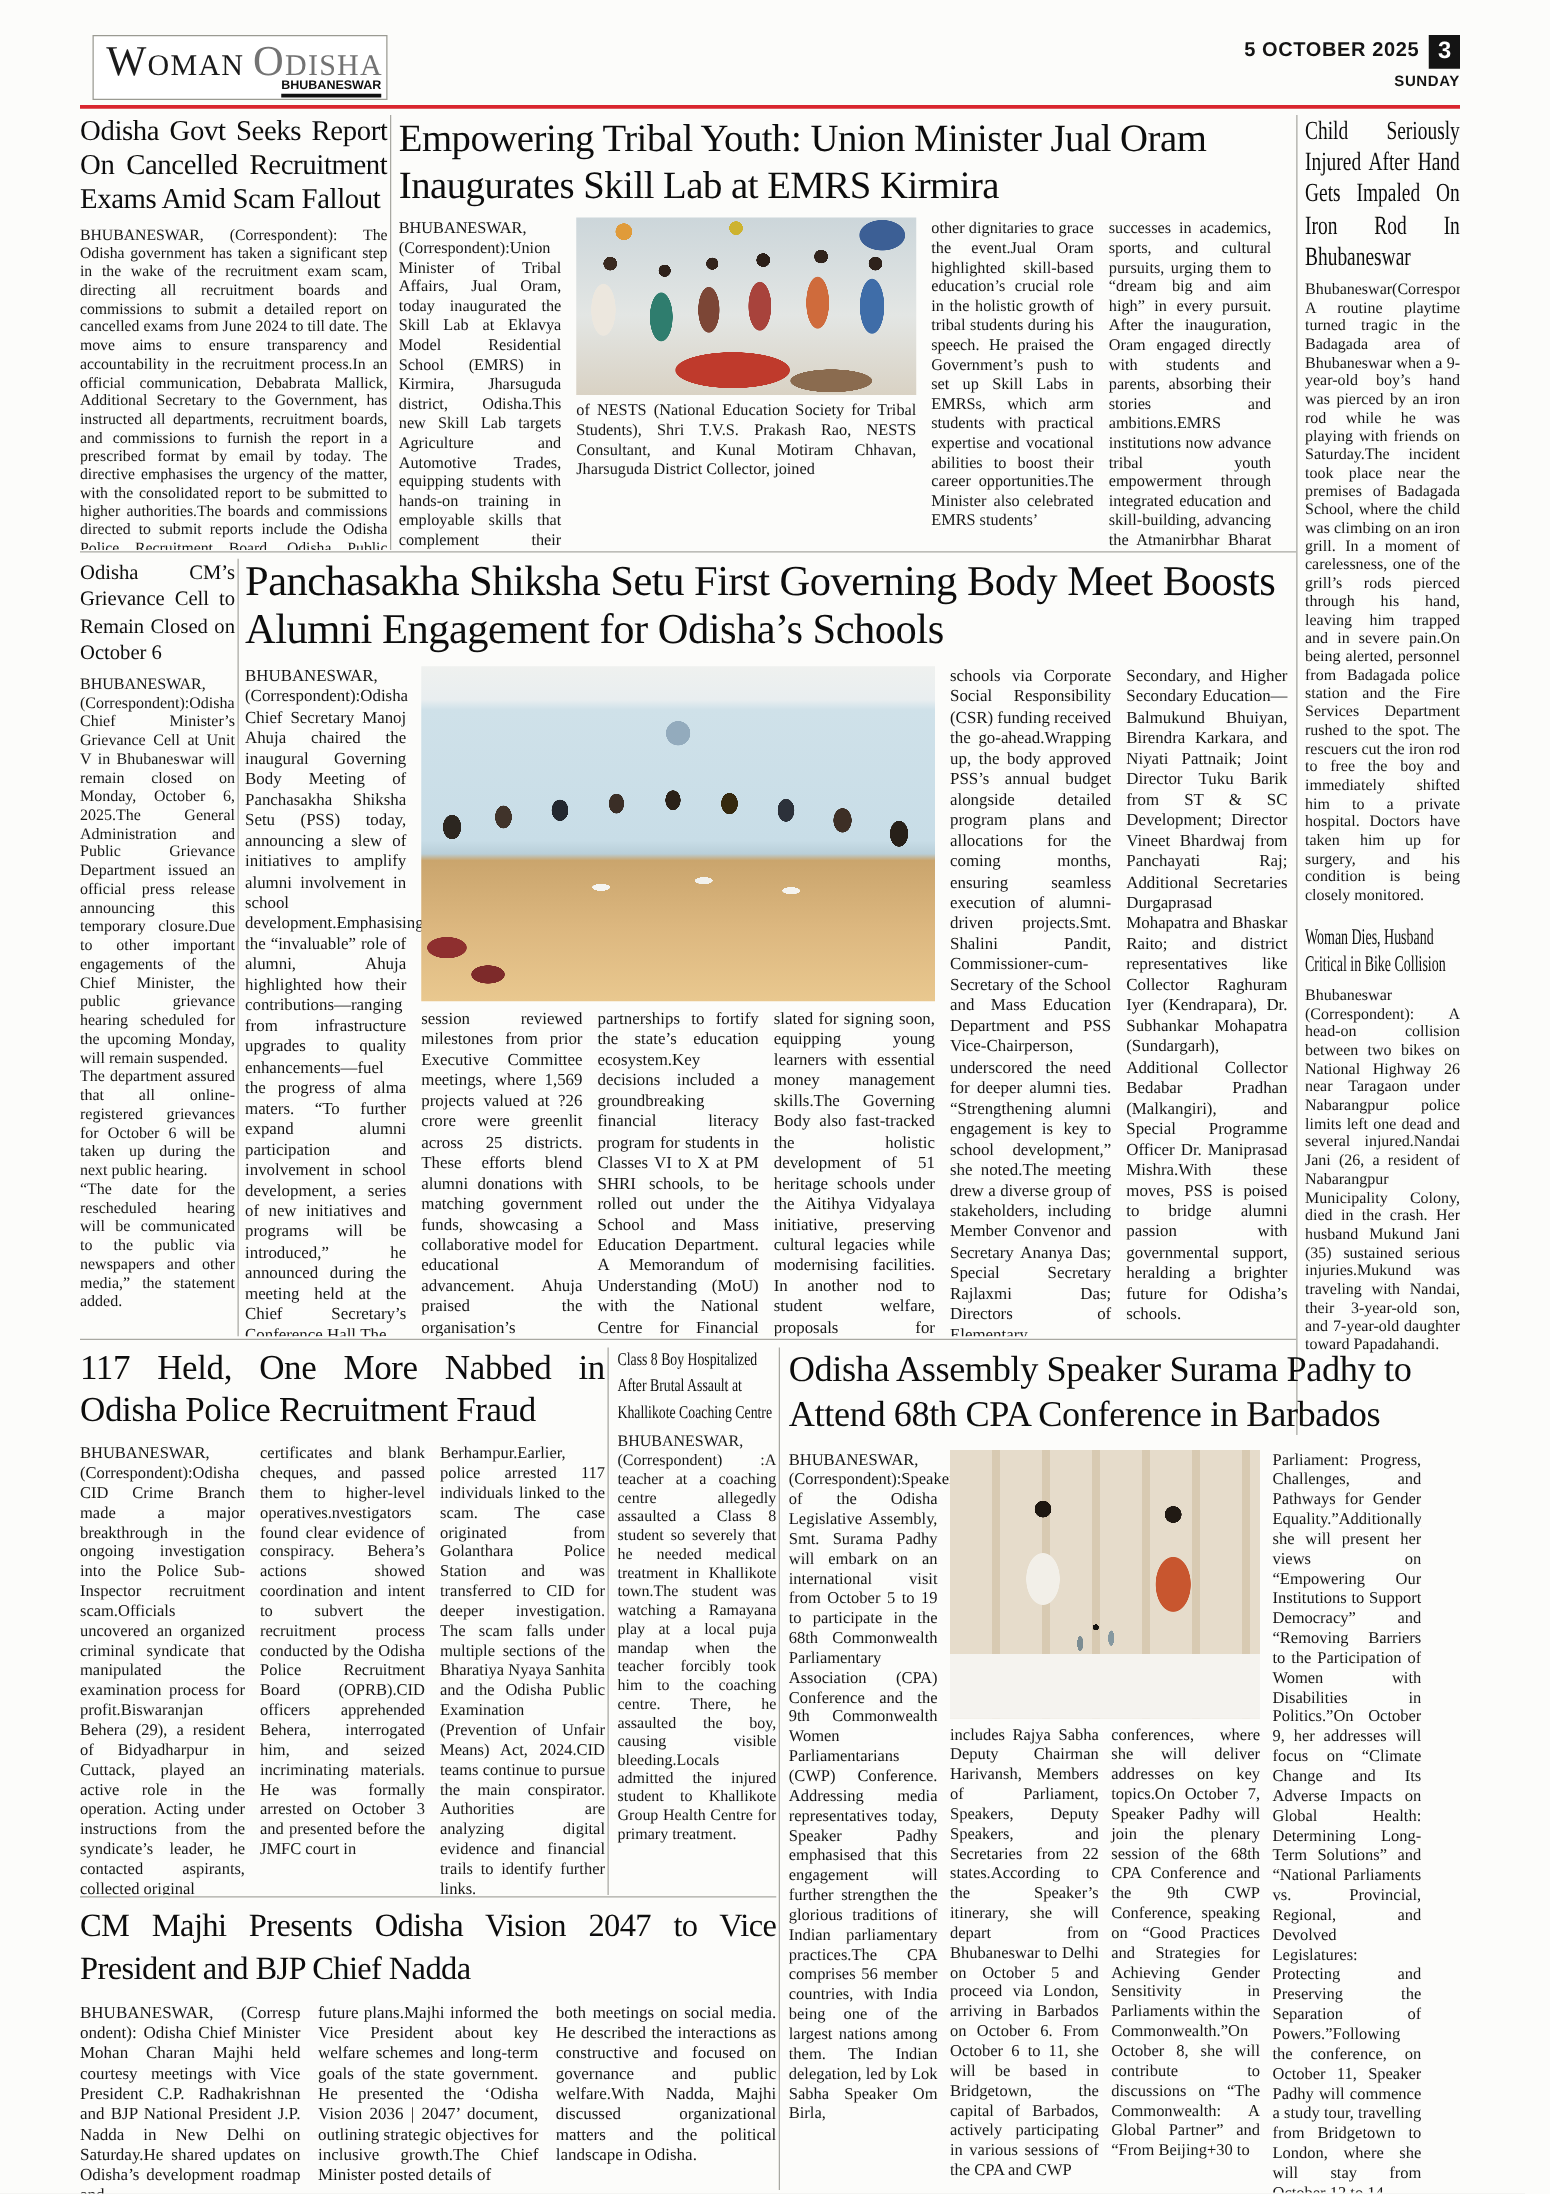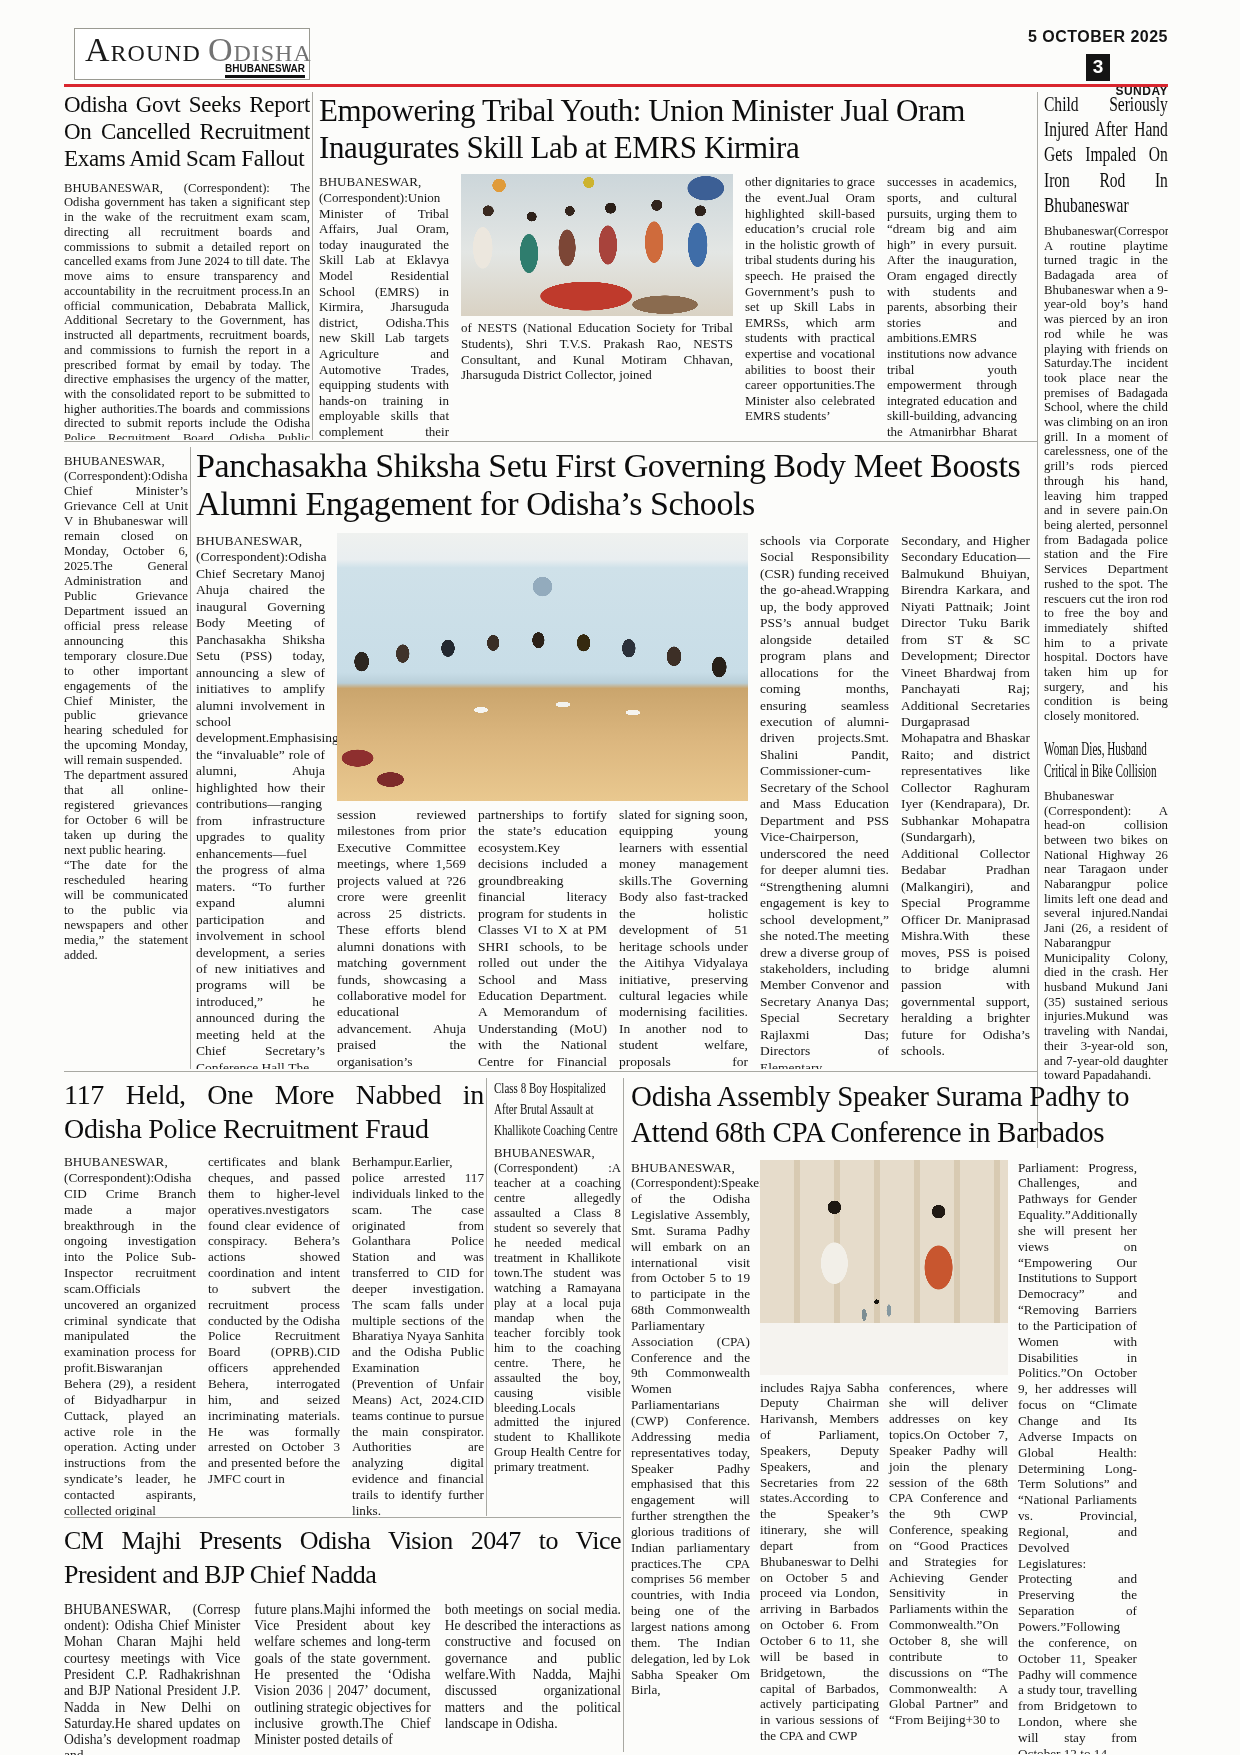--- a/index.html
+++ b/index.html
@@ -7,21 +7,21 @@
         font-family:"Liberation Serif", serif;color:#161616;overflow:hidden;}
   
   .logo-box{position:absolute;left:74px;top:28px;width:236px;height:52px;
             border:1px solid #9a9a92;background:#fff;box-sizing:border-box;}
   .logo-line{position:absolute;left:10px;top:2px;white-space:nowrap;font-variant:small-caps;}
   .lg-a{font-size:34px;color:#1b1b1b;letter-spacing:1px;}
   .lg-o{font-size:34px;color:#737373;letter-spacing:1px;margin-left:7px;}
   .logo-city{position:absolute;right:4px;bottom:1px;font-family:"Liberation Sans",sans-serif;
              font-size:10px;font-weight:bold;color:#101010;border-bottom:3px solid #111;padding-bottom:1px;}
   .date-block{position:absolute;right:72px;top:28px;text-align:right;font-family:"Liberation Sans",sans-serif;}
-  .date-row{display:flex;align-items:center;justify-content:flex-end;gap:8px;flex-direction:column;}
+  .date-row{display:flex;align-items:center;justify-content:flex-end;gap:8px;}
   .date-text{font-size:16px;font-weight:bold;color:#141414;letter-spacing:0.5px;}
   .page-num{display:inline-block;background:#141414;color:#fff;font-size:19px;font-weight:bold;
             padding:2px 7px;line-height:1.2;}
   .day-text{font-size:12px;font-weight:bold;color:#141414;margin-top:3px;letter-spacing:0.5px;}
   .redline{position:absolute;left:64px;top:84px;width:1104px;height:3px;background:#d9262e;}
   
   .vd{position:absolute;width:1px;background:#a8a8a2;}
   #vd1{left:312px;top:92px;height:348px;}
   #vd2{left:1037px;top:92px;height:1056px;}
   #vd3{left:190px;top:447px;height:622px;}
@@ -129,21 +129,21 @@
    radial-gradient(circle 4px at 47% 66%, #15130f 0 60%, transparent 62%),
    linear-gradient(180deg, rgba(0,0,0,0) 0 76%, #f5f3ef 76% 100%),
    repeating-linear-gradient(90deg, #e6dccb 0 34px, #d8cab2 34px 40px);}
 </style>
 </head>
 <body>
 
 <div id="page">
 
   <div class="logo-box">
-    <div class="logo-line"><span class="lg-a">Around</span><span class="lg-o">Odisha</span></div>
+    <div class="logo-line"><span class="lg-a">Woman</span><span class="lg-o">Odisha</span></div>
     <div class="logo-city">BHUBANESWAR</div>
   </div>
   <div class="date-block">
     <div class="date-row">
       <span class="date-text">5 OCTOBER 2025</span>
       <span class="page-num">3</span>
     </div>
     <div class="day-text">SUNDAY</div>
   </div>
   <div class="redline"></div>
@@ -178,20 +178,21 @@
   </section>
 
   <section class="art" id="railC">
     <div class="hl hlC cond">Child Seriously Injured After Hand Gets Impaled On Iron Rod In Bhubaneswar</div>
     <div class="body-text">Bhubaneswar(Correspondent): A routine playtime turned tragic in the Badagada area of Bhubaneswar when a 9-year-old boy’s hand was pierced by an iron rod while he was playing with friends on Saturday.The incident took place near the premises of Badagada School, where the child was climbing on an iron grill. In a moment of carelessness, one of the grill’s rods pierced through his hand, leaving him trapped and in severe pain.On being alerted, personnel from Badagada police station and the Fire Services Department rushed to the spot. The rescuers cut the iron rod to free the boy and immediately shifted him to a private hospital. Doctors have taken him up for surgery, and his condition is being closely monitored.</div>
     <div class="hl hlC2 cond">Woman Dies, Husband Critical in Bike Collision</div>
     <div class="body-text">Bhubaneswar (Correspondent): A head-on collision between two bikes on National Highway 26 near Taragaon under Nabarangpur police limits left one dead and several injured.Nandai Jani (26, a resident of Nabarangpur Municipality Colony, died in the crash. Her husband Mukund Jani (35) sustained serious injuries.Mukund was traveling with Nandai, their 3-year-old son, and 7-year-old daughter toward Papadahandi.</div>
   </section>
 
   <section class="art" id="artD">
+    <div class="hl">Odisha CM’s Grievance Cell to Remain Closed on October 6</div>
     <div class="body-text pre">BHUBANESWAR, (Correspondent):Odisha Chief Minister’s Grievance Cell at Unit V in Bhubaneswar will remain closed on Monday, October 6, 2025.The General Administration and Public Grievance Department issued an official press release announcing this temporary closure.Due to other important engagements of the Chief Minister, the public grievance hearing scheduled for the upcoming Monday, will remain suspended.
 The department assured that all online-registered grievances for October 6 will be taken up during the next public hearing.
 “The date for the rescheduled hearing will be communicated to the public via newspapers and other media,” the statement added.</div>
   </section>
 
   <section class="art" id="artE">
     <div class="hl">Panchasakha Shiksha Setu First Governing Body Meet Boosts Alumni Engagement for Odisha’s Schools</div>
     <div class="cols">
       <div class="col body-text">BHUBANESWAR, (Correspondent):Odisha Chief Secretary Manoj Ahuja chaired the inaugural Governing Body Meeting of Panchasakha Shiksha Setu (PSS) today, announcing a slew of initiatives to amplify alumni involvement in school development.Emphasising the “invaluable” role of alumni, Ahuja highlighted how their contributions—ranging from infrastructure upgrades to quality enhancements—fuel the progress of alma maters. “To further expand alumni participation and involvement in school development, a series of new initiatives and programs will be introduced,” he announced during the meeting held at the Chief Secretary’s Conference Hall.The</div>
       <div class="mid">

